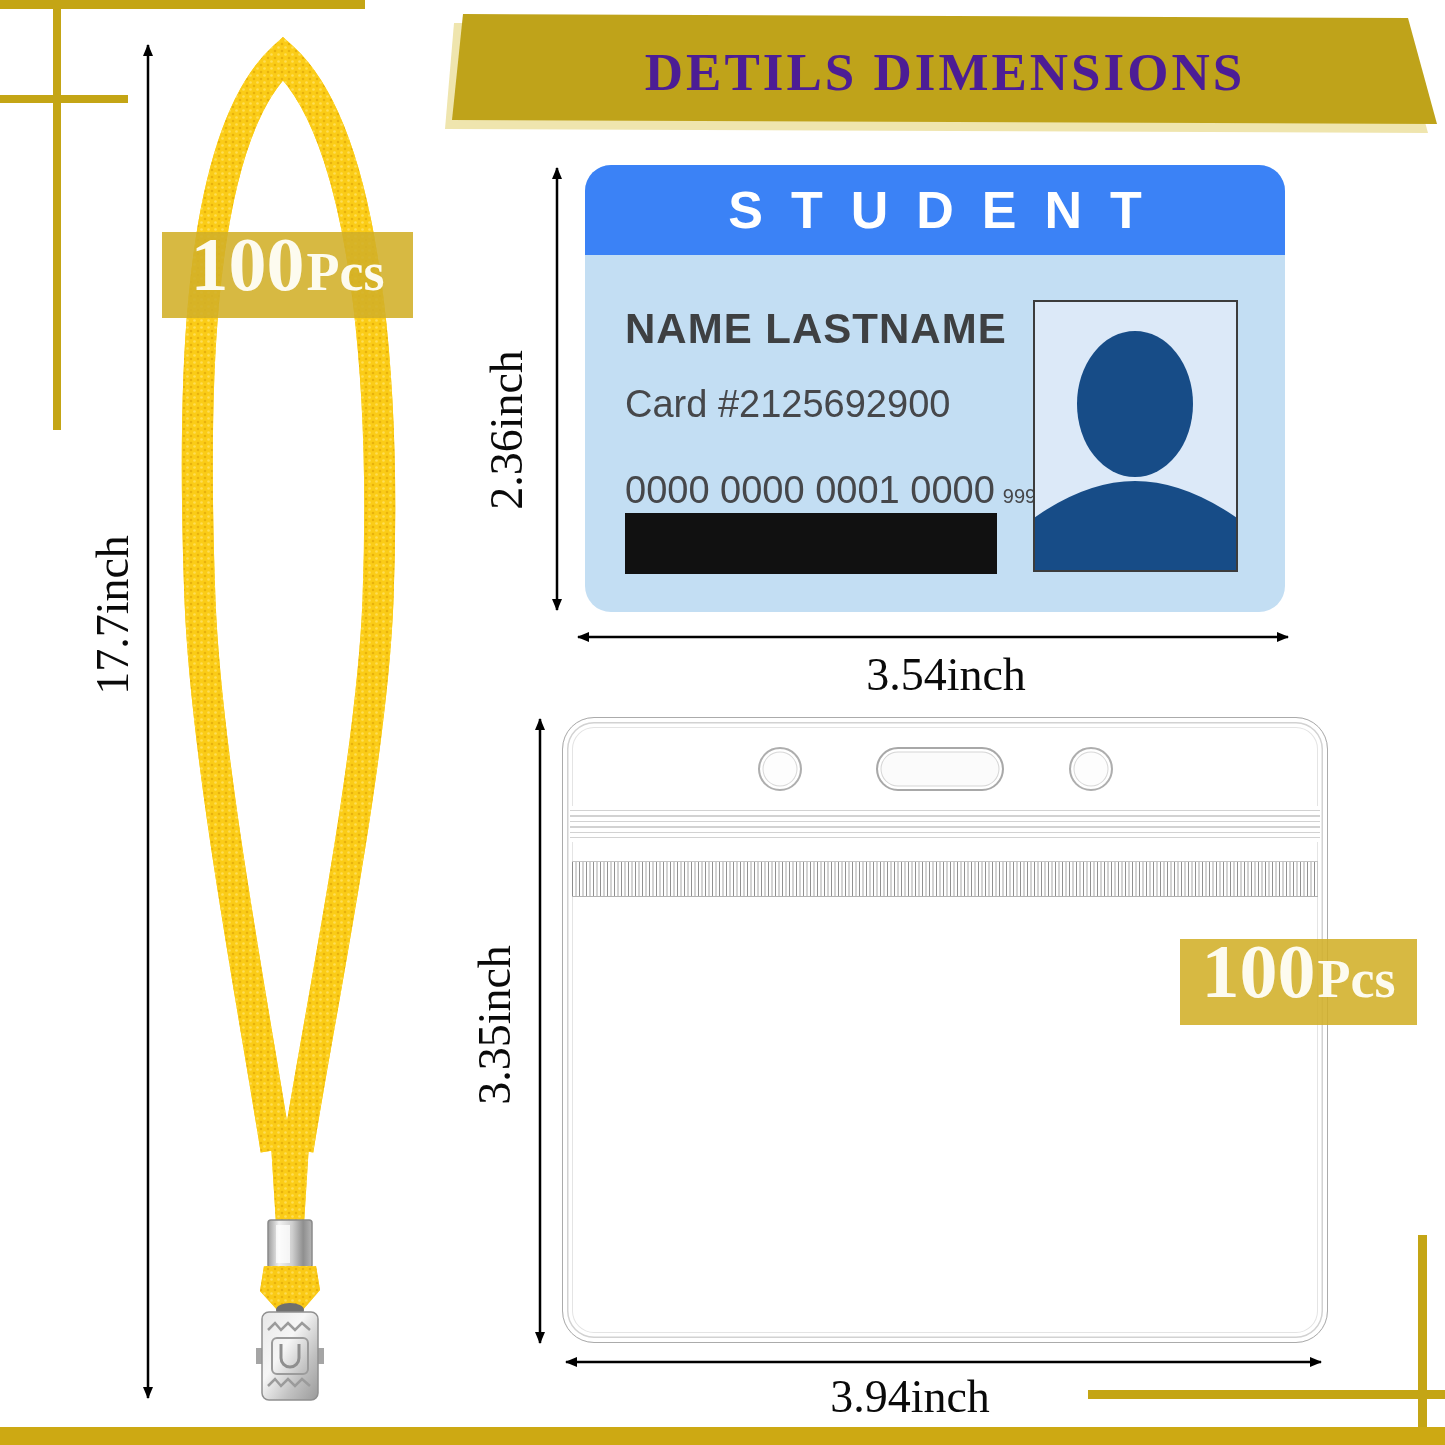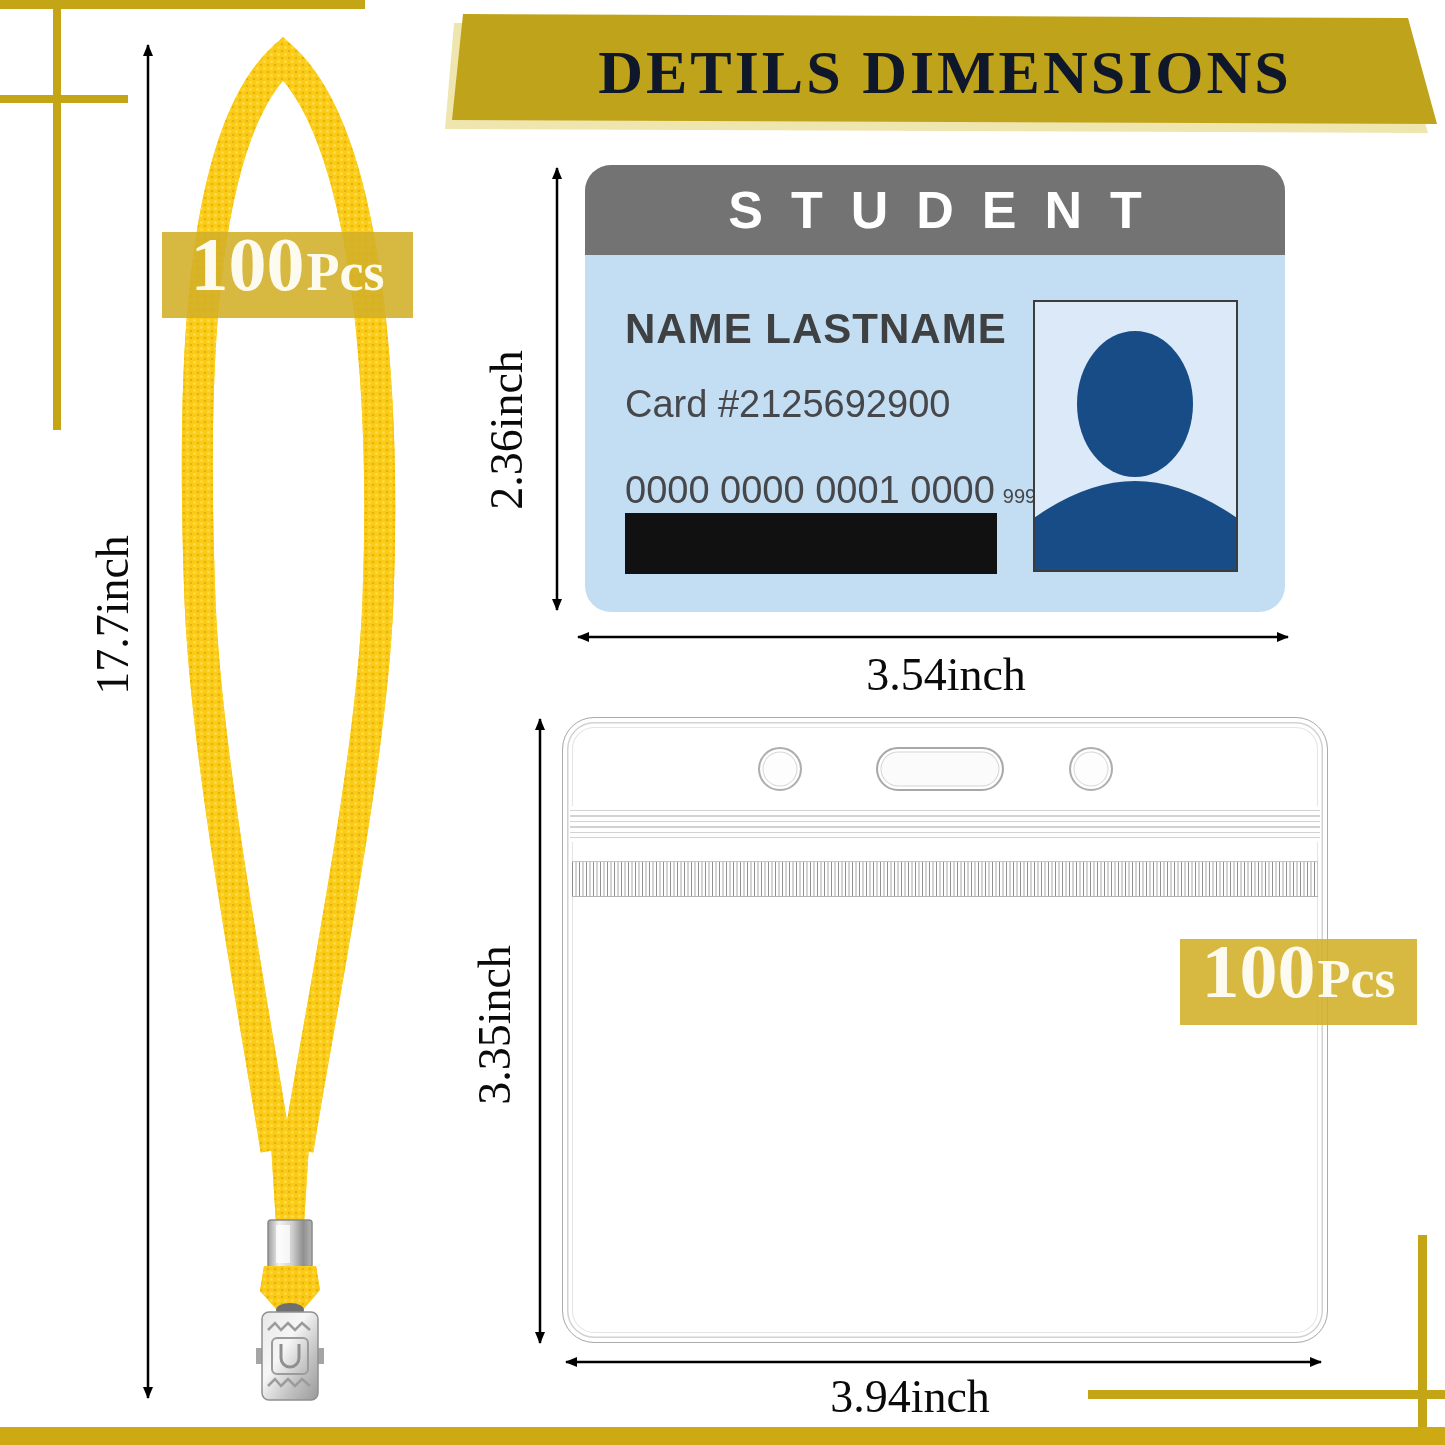--- a/index.html
+++ b/index.html
@@ -15,41 +15,41 @@
   .deco-v-br{left:1418px;top:1235px;width:9px;height:197px;}
   .deco-bottom-bar{left:0;top:1427px;width:1445px;height:18px;background:#CDA913;}
 
   
   .banner-wrap{position:absolute;left:445px;top:8px;width:1000px;height:134px;}
   .banner-shadow{position:absolute;inset:0;background:#EFE5AE;
      clip-path:polygon(9px 15px,954px 19px,983px 125px,0px 121px);}
   .banner-main{position:absolute;inset:0;background:#BFA31A;
      clip-path:polygon(18px 6px,963px 10px,992px 116px,7px 112px);
      display:flex;align-items:center;justify-content:center;}
-  .banner-main span{color:#0f172a;font-size:62px;font-weight:bold;letter-spacing:3px;
+  .banner-main span{color:#4c1d95;font-size:53px;font-weight:bold;letter-spacing:3px;
      margin-top:-6px;white-space:nowrap;}
 
   
   .vlabel,.hlabel{position:absolute;color:#0a0a0a;font-size:46px;white-space:nowrap;}
   .vlabel{transform:translate(-50%,-50%) rotate(-90deg);}
   .hlabel{transform:translate(-50%,-50%);}
 
   
   .badge{position:absolute;background:rgba(210,175,40,0.88);display:flex;align-items:baseline;
          justify-content:center;color:#FDFBEF;}
   .badge .big{font-size:76px;font-weight:600;line-height:1;}
   .badge .small{font-size:54px;font-weight:600;line-height:1;margin-left:2px;}
   .badge-left{left:162px;top:232px;width:251px;height:86px;padding-top:0;}
   .badge-right{left:1180px;top:939px;width:237px;height:86px;}
   .badge .big,.badge .small{transform:translateY(-6px);}
 
   
   .card{position:absolute;left:585px;top:165px;width:700px;height:447px;background:#C3DEF3;
         border-radius:26px;}
-  .card-header{position:absolute;left:0;top:0;width:100%;height:90px;background:#737373;
+  .card-header{position:absolute;left:0;top:0;width:100%;height:90px;background:#3b82f6;
         border-radius:26px 26px 0 0;display:flex;align-items:center;justify-content:center;}
   .card-header span{color:#ffffff;font-family:"Liberation Sans","DejaVu Sans",sans-serif;
         font-size:52px;font-weight:bold;letter-spacing:28px;padding-left:28px;}
   .card-text{position:absolute;left:40px;font-family:"Liberation Sans","DejaVu Sans",sans-serif;
         color:#46474A;font-size:38px;white-space:nowrap;}
   .card-name{top:140px;font-weight:bold;font-size:42px;color:#3E4042;letter-spacing:1px;}
   .card-number{top:218px;}
   .card-expires{top:262px;}
   .card-account{top:304px;}
   .card-cvv{font-size:20px;margin-left:8px;}

